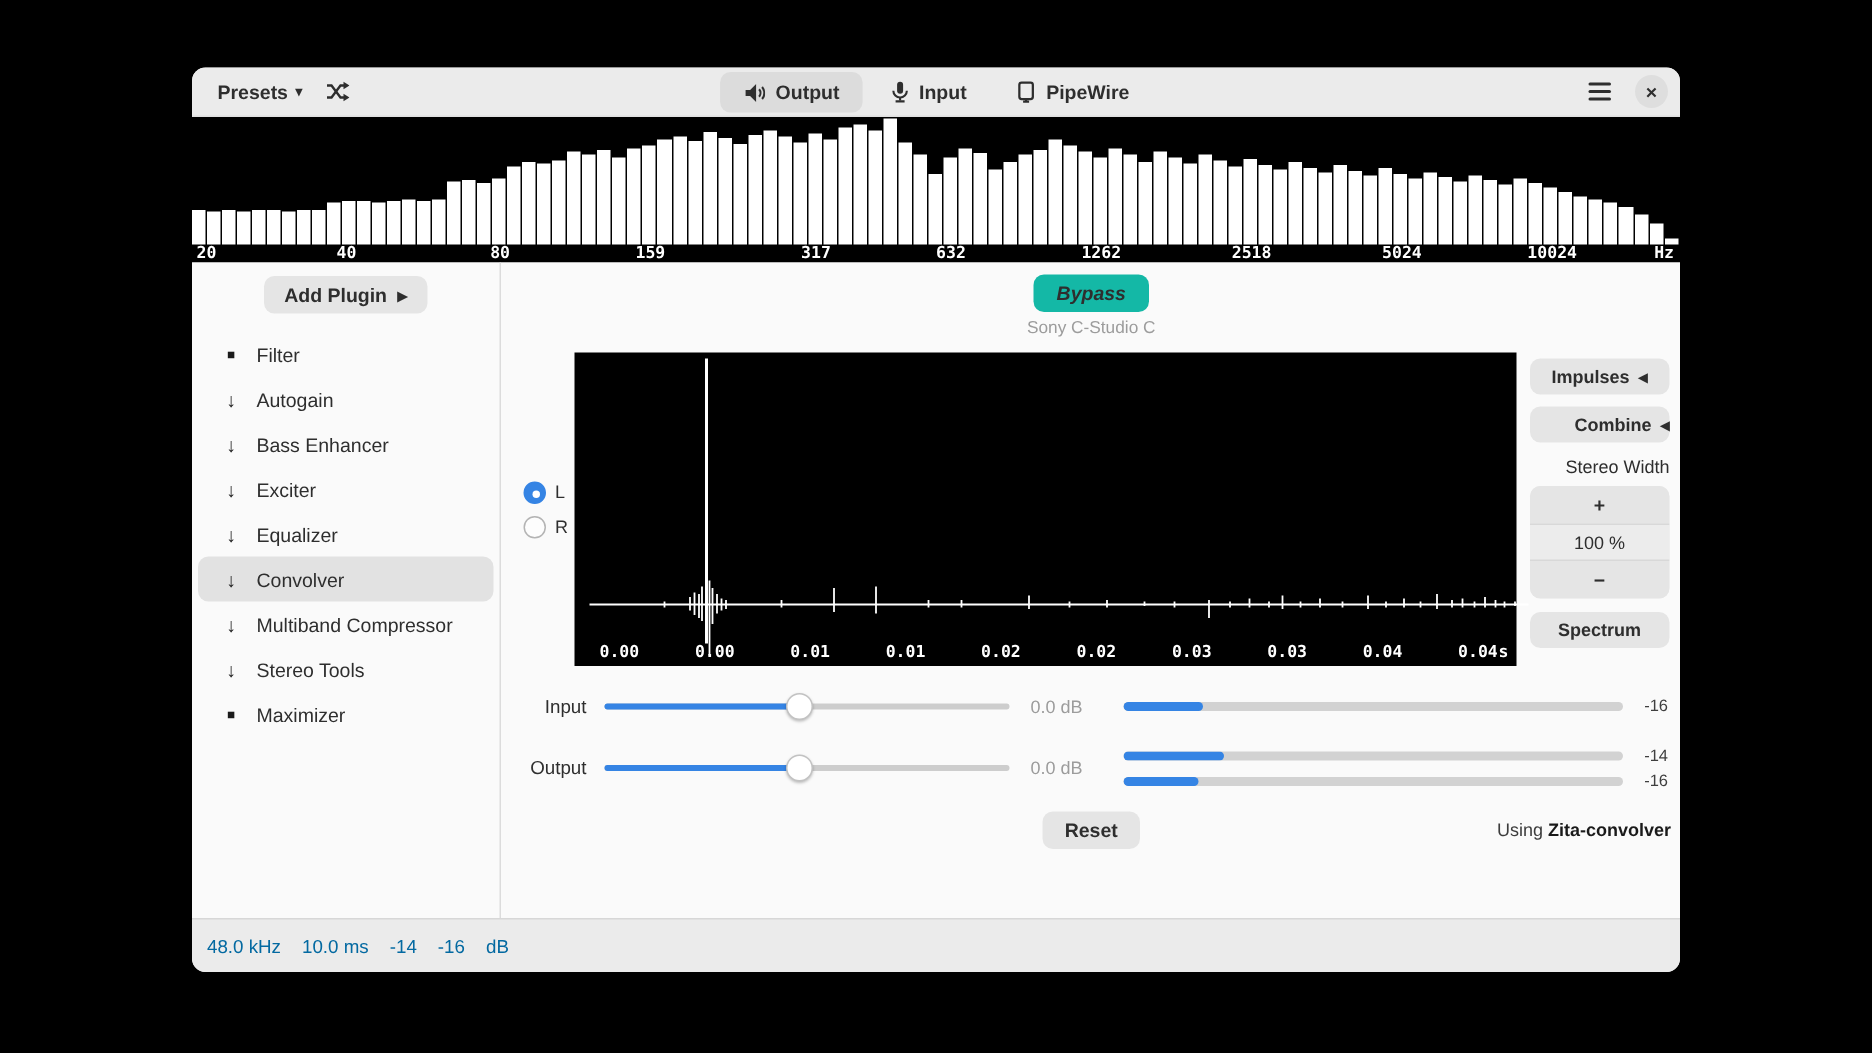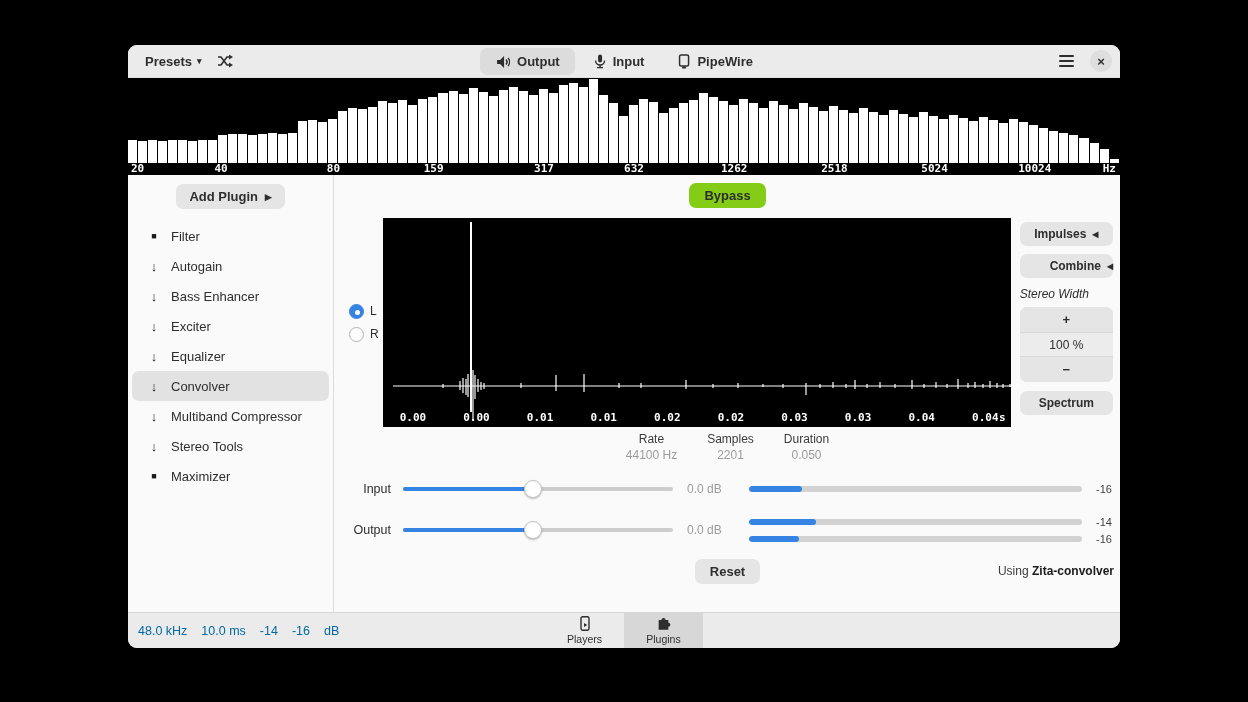--- a/index.html
+++ b/index.html
@@ -44,22 +44,22 @@
                background:#e5e5e5; border:none; border-radius:7px; font-family:inherit;
                font-size:13px; font-weight:700; color:#2e2e2e; }
   .plist { list-style:none; padding:0 4px; }
   .pitem { height:30px; display:flex; align-items:center; gap:10px; padding-left:15px;
            border-radius:7px; font-size:13px; color:#2e2e2e; }
   .pitem.selected { background:#e2e2e2; }
   .picon { width:14px; text-align:center; font-size:13px; font-weight:700; color:#1a1a1a; }
   .picon.square { font-size:9px; }
 
   .main { position:absolute; left:207px; right:0; top:0; bottom:0; }
-  .bypass { display:block; margin:8px auto 0; padding:5px 15px; background:#84cc16; border:none;
-            border-radius:7px; font-family:inherit; font-size:13px; font-weight:700; color:#2e2e2e; }
+  .bypass { display:block; margin:8px auto 0; padding:5px 15px; background:#14b8a6; border:none;
+            border-radius:7px; font-family:inherit; font-size:13px; font-weight:700; color:#2e2e2e;font-style:italic; }
   .presetname { margin-top:5px; text-align:center; font-size:11.5px; color:#9c9c9c; }
 
   .waverow { display:flex; margin-top:10px; height:209px; }
   .channels { width:49px; display:flex; flex-direction:column; justify-content:center;
               gap:8px; padding-left:14px; }
   .chan { display:flex; align-items:center; gap:6px; font-size:12px; color:#2e2e2e; }
   .radio { width:15px; height:15px; border-radius:50%; border:1px solid #b4b4b4; background:#fdfdfd; position:relative; }
   .radio.on { background:#3584e4; border-color:#3584e4; }
   .radio.on::after { content:""; position:absolute; left:5px; top:5px; width:5px; height:5px;
                      border-radius:50%; background:#fff; }
@@ -69,21 +69,21 @@
   .timelabel { position:absolute; bottom:3px; color:#fff; font-family:"DejaVu Sans Mono", monospace;
                font-size:11px; font-weight:700; transform:translateX(-50%); }
   .timeunit { position:absolute; right:5px; bottom:3px; color:#fff; font-family:"DejaVu Sans Mono", monospace;
               font-size:11px; font-weight:700; }
 
   .sidecontrols { flex:1; padding:4px 7px 0 9px; display:flex; flex-direction:column; }
   .scbtn { height:24px; background:#e5e5e5; border:none; border-radius:7px; font-family:inherit;
            font-size:12px; font-weight:700; color:#2e2e2e; display:flex; align-items:center;
            justify-content:center; gap:6px; }
   .scbtn + .scbtn { margin-top:8px;padding-left:30px; }
-  .sclabel { margin-top:9px; text-align:left; font-size:12px; color:#2e2e2e;font-style:italic; }
+  .sclabel { margin-top:9px; text-align:right; font-size:12px; color:#2e2e2e; }
   .spingroup { margin-top:6px; border-radius:7px; overflow:hidden; background:#e8e8e8; }
   .spinrow { height:25px; display:flex; align-items:center; justify-content:center;
              font-size:13px; font-weight:700; color:#2e2e2e; background:#e5e5e5; }
   .spinrow.value { background:#ececec; font-weight:400; font-size:12px;
                    border-top:1px solid #d8d8d8; border-bottom:1px solid #d8d8d8; }
   .spectrumbtn { margin-top:9px; }
 
   .inforow { margin-top:5px; display:flex; justify-content:center; gap:30px; }
   .infocol { text-align:center; }
   .infolabel { font-size:12px; color:#3c3c3c; }
@@ -280,21 +280,21 @@
           <div class="sbar" style="height: 30px;"></div>
           <div class="sbar" style="height: 28px;"></div>
           <div class="sbar" style="height: 25px;"></div>
           <div class="sbar" style="height: 20px;"></div>
           <div class="sbar" style="height: 14px;"></div>
           <div class="sbar" style="height: 4px;"></div>
         </div>
       <div class="freqrow" id="freq-row">
         <span class="frequnit">Hz</span>
       <span class="freqlabel first" style="left: 3px;">20</span>
-          <span class="freqlabel" style="left: 93px;">40</span>
+          <span class="freqlabel" style="left: 103px;">40</span>
           <span class="freqlabel" style="left: 205.4px;">80</span>
           <span class="freqlabel" style="left: 305.6px;">159</span>
           <span class="freqlabel" style="left: 416px;">317</span>
           <span class="freqlabel" style="left: 506px;">632</span>
           <span class="freqlabel" style="left: 606.2px;">1262</span>
           <span class="freqlabel" style="left: 706.4px;">2518</span>
           <span class="freqlabel" style="left: 806.6px;">5024</span>
           <span class="freqlabel" style="left: 906.8px;">10024</span>
         </div>
     </div>
@@ -341,20 +341,21 @@
             </li>
             <li class="pitem">
               <span class="picon square">■</span>
               <span>Maximizer</span>
             </li>
           </ul>
       </div>
 
       <div class="main">
         <button class="bypass">Bypass</button>
+        <div class="presetname">Sony C-Studio C</div>
 
         <div class="waverow">
           <div class="channels">
             <div class="chan">
               <span class="radio on"></span>
               <span>L</span>
             </div>
             <div class="chan">
               <span class="radio"></span>
               <span>R</span>
@@ -437,34 +438,20 @@
               </div>
               <div class="spinrow value">100 %</div>
               <div class="spinrow">
                 <span>−</span>
               </div>
             </div>
             <button class="scbtn spectrumbtn">Spectrum</button>
           </div>
         </div>
 
-        <div class="inforow" id="info-row">
-            <div class="infocol">
-              <div class="infolabel">Rate</div>
-              <div class="infovalue">44100 Hz</div>
-            </div>
-            <div class="infocol">
-              <div class="infolabel">Samples</div>
-              <div class="infovalue">2201</div>
-            </div>
-            <div class="infocol">
-              <div class="infolabel">Duration</div>
-              <div class="infovalue">0.050</div>
-            </div>
-          </div>
 
         <div class="gains" id="gain-rows">
             <div class="gainrow">
               <span class="gainlabel">Input</span>
               <div class="slider">
                 <div class="track"></div>
                 <div class="fill" style="width:48%"></div>
                 <div class="handle" style="left:48%"></div>
               </div>
               <span class="gainvalue">0.0 dB</span>
@@ -513,31 +500,16 @@
     </div>
 
     <div class="statusbar">
       <div class="statusleft" id="status-items">
           <span>48.0 kHz</span>
           <span>10.0 ms</span>
           <span>-14</span>
           <span>-16</span>
           <span>dB</span>
         </div>
-      <div class="btabs">
-        <div class="btab">
-          <svg width="12" height="15" viewBox="0 0 12 15">
-            <rect x="2" y="0.8" width="8" height="13.4" rx="1.6" stroke="#2e2e2e" stroke-width="1.4" fill="none"></rect>
-            <path d="M5 7 L8.2 9 L5 11 z" fill="#2e2e2e"></path>
-          </svg>
-          <span>Players</span>
-        </div>
-        <div class="btab active">
-          <svg width="15" height="15" viewBox="0 0 17 17">
-            <path d="M3 6 h3.2 a2.3 2.3 0 1 1 4.6 0 H14 v3.2 a2.3 2.3 0 1 1 0 4.6 V17 H3 z" fill="#2e2e2e" transform="translate(0,-1.5)"></path>
-          </svg>
-          <span>Plugins</span>
-        </div>
-      </div>
     </div>
 
   </div>
 </div>
 
 </body></html>

